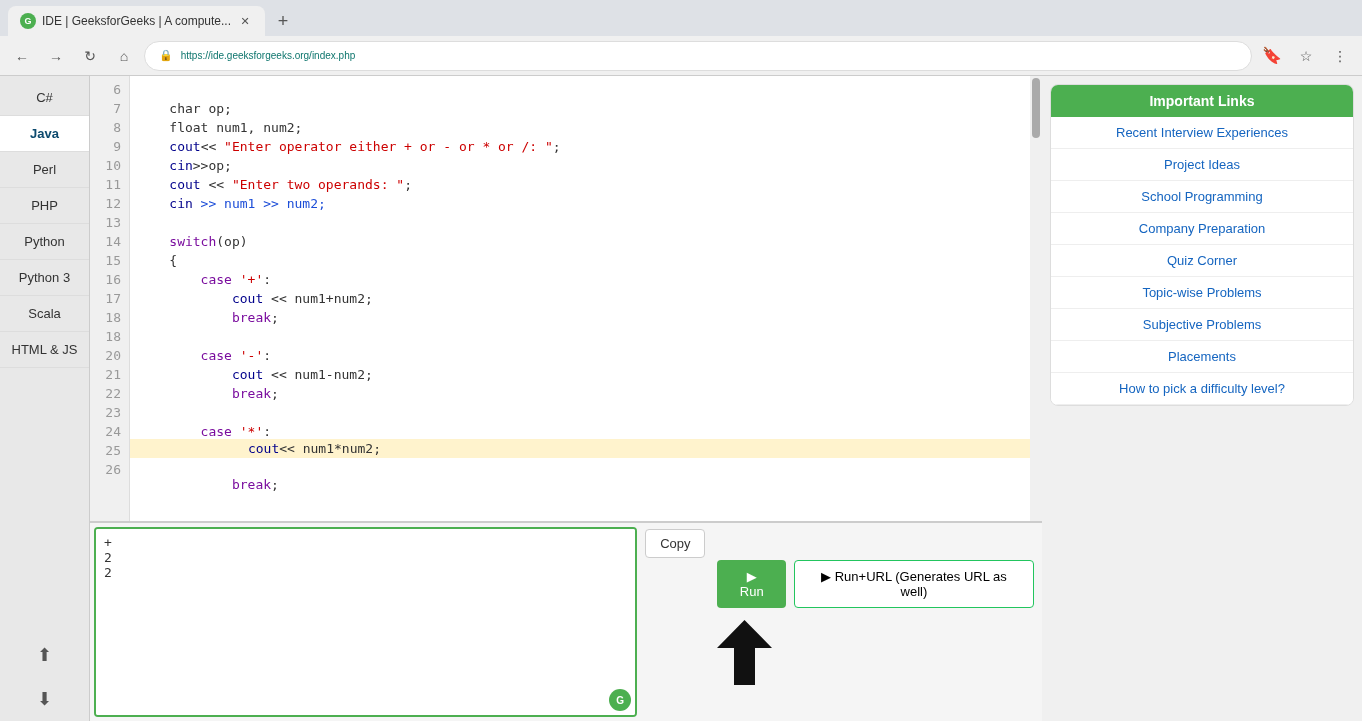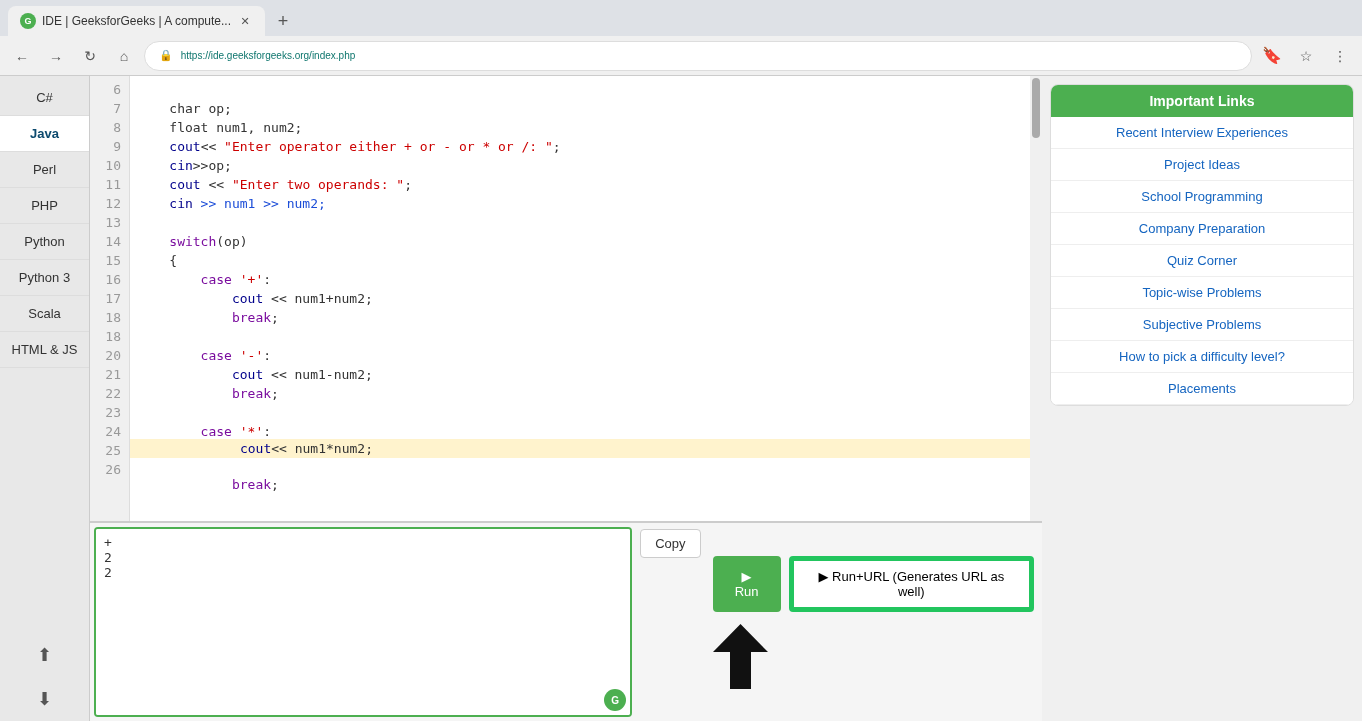--- a/index.html
+++ b/index.html
@@ -37,21 +37,21 @@
     .code-area { flex: 1; overflow: auto; background: white; padding: 4px 8px; font-family: monospace; font-size: 13px; line-height: 19px; white-space: pre; color: #333; }
 
     
     .bottom-panel { display: flex; height: 200px; background: #f5f5f5; border-top: 2px solid #ccc; }
     .input-area { width: 555px; background: white; border: 2px solid #4caf50; border-radius: 4px; margin: 4px; position: relative; overflow: hidden; }
     .input-textarea { width: 100%; height: 100%; border: none; outline: none; padding: 6px 8px; font-family: monospace; font-size: 13px; resize: none; color: #333; background: white; }
     .grammarly-icon { position: absolute; bottom: 4px; right: 4px; width: 22px; height: 22px; background: #4caf50; border-radius: 50%; display: flex; align-items: center; justify-content: center; color: white; font-size: 10px; font-weight: bold; }
     .action-buttons { display: flex; flex-direction: column; gap: 6px; padding: 6px 4px; }
     .copy-btn { background: white; border: 1px solid #ccc; border-radius: 4px; padding: 6px 14px; cursor: pointer; font-size: 13px; color: #333; }
     .run-btn { background: #4caf50; color: white; border: none; border-radius: 4px; padding: 8px 16px; cursor: pointer; font-size: 13px; display: flex; align-items: center; gap: 4px; }
-    .run-url-btn { background: white; border: 5px solid #22c55e; border-radius: 4px; padding: 8px 14px; cursor: pointer; font-size: 13px; display: flex; align-items: center; gap: 4px; }
+    .run-url-btn { background: white; border: 1px solid #22c55e; border-radius: 4px; padding: 8px 14px; cursor: pointer; font-size: 13px; display: flex; align-items: center; gap: 4px; }
     .run-arrow-area { display: flex; align-items: flex-start; justify-content: center; padding: 8px; flex-direction: column; }
 
     
     .right-sidebar { width: 320px; padding: 8px; overflow-y: auto; }
     .links-panel { background: white; border: 1px solid #ddd; border-radius: 8px; overflow: hidden; }
     .links-header { background: #4caf50; color: white; text-align: center; padding: 8px; font-size: 14px; font-weight: bold; }
     .link-item { display: block; text-align: center; padding: 8px; color: #1565c0; font-size: 13px; text-decoration: none; border-bottom: 1px solid #eee; cursor: pointer; background: white; }
 
     
     .editor-scrollbar { width: 12px; background: #f0f0f0; }
@@ -140,21 +140,21 @@
 <span style="color:#333">    {</span>
 <span style="color:#7a0d9e">        case </span><span style="color:#cc0000">'+'</span><span style="color:#333">:</span>
 <span style="color:#333">            </span><span style="color:#00008b">cout</span><span style="color:#333"> &lt;&lt; num1+num2;</span>
 <span style="color:#333">            </span><span style="color:#7a0d9e">break</span><span style="color:#333">;</span>
 
 <span style="color:#7a0d9e">        case </span><span style="color:#cc0000">'-'</span><span style="color:#333">:</span>
 <span style="color:#333">            </span><span style="color:#00008b">cout</span><span style="color:#333"> &lt;&lt; num1-num2;</span>
 <span style="color:#333">            </span><span style="color:#7a0d9e">break</span><span style="color:#333">;</span>
 
 <span style="color:#7a0d9e">        case </span><span style="color:#cc0000">'*'</span><span style="color:#333">:</span>
-<div style="background:#fff3cd;margin:-2px -8px;padding:0 16px"><span style="color:#333">            </span><span style="color:#00008b">cout</span><span style="color:#333">&lt;&lt; num1*num2;</span></div>
+<div style="background:#fff3cd;margin:-2px -8px;padding:0 24px"><span style="color:#333">            </span><span style="color:#00008b">cout</span><span style="color:#333">&lt;&lt; num1*num2;</span></div>
 <span style="color:#333">            </span><span style="color:#7a0d9e">break</span><span style="color:#333">;</span>
 
       </div>
       <div class="editor-scrollbar">
         <div class="editor-scroll-thumb"></div>
       </div>
     </div>
 
     <div class="bottom-panel">
       <div class="input-area">
@@ -185,18 +185,18 @@
   <div class="right-sidebar">
     <div class="links-panel">
       <div class="links-header">Important Links</div>
       <a class="link-item">Recent Interview Experiences</a>
       <a class="link-item">Project Ideas</a>
       <a class="link-item">School Programming</a>
       <a class="link-item">Company Preparation</a>
       <a class="link-item">Quiz Corner</a>
       <a class="link-item">Topic-wise Problems</a>
       <a class="link-item">Subjective Problems</a>
+      <a class="link-item">Placements</a>
       <a class="link-item">How to pick a difficulty level?</a>
-      <a class="link-item">Placements</a>
     </div>
   </div>
 
 </div>
 
 </body></html>

